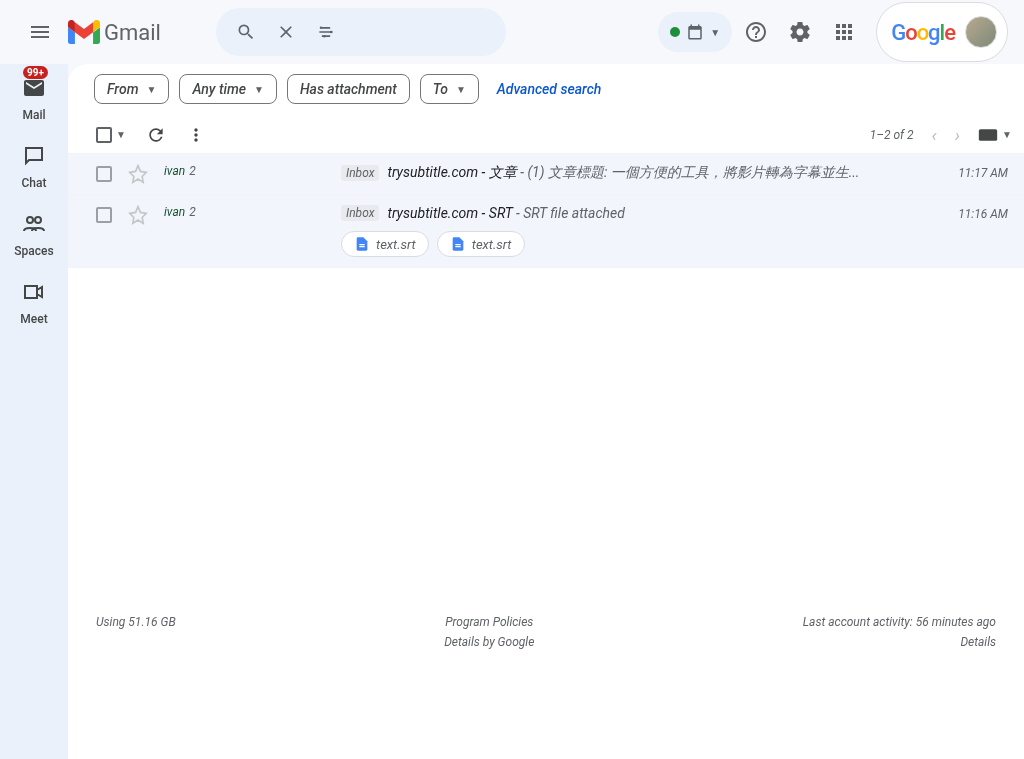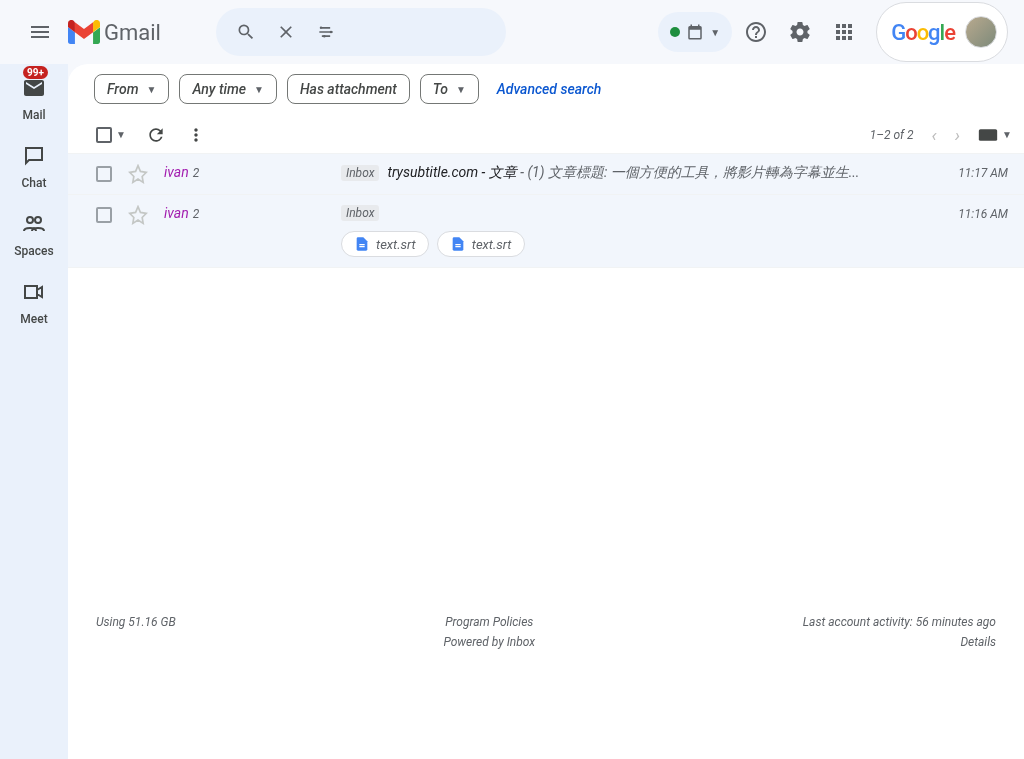--- a/index.html
+++ b/index.html
@@ -49,21 +49,21 @@
   .density-btn { display: flex; align-items: center; gap: 4px; cursor: pointer; }
   
   
   .email-list { }
   .email-row { display: flex; align-items: flex-start; padding: 10px 16px 10px 28px; border-bottom: 1px solid #f1f3f4; cursor: pointer; font-size: 14px; background: #f2f6fc; }
   .email-row.read { background: #f2f6fc; color: #5f6368; }
   .row-controls { display: flex; align-items: center; gap: 16px; width: 60px; }
   .row-check { width: 16px; height: 16px; border: 2px solid #9aa0a6; border-radius: 2px; flex-shrink: 0; }
   .row-star { color: #c4c7c5; cursor: pointer; }
   .sender { width: 185px; display: flex; align-items: baseline; gap: 4px; padding-left: 8px; }
-  .sender-name { color: #a21caf; font-size: 14px; }
+  .sender-name { color: #14532d; font-size: 12px; }
   .sender-count { color: #5f6368; font-size: 12px; }
   .subject-area { flex: 1; display: flex; flex-direction: column; gap: 10px; min-width: 0; }
   .subject-line { display: flex; align-items: center; gap: 8px; min-width: 0; }
   .inbox-label { background: #e8eaed; color: #5f6368; font-size: 12px; padding: 1px 5px; border-radius: 3px; flex-shrink: 0; }
   .subj-text { white-space: nowrap; overflow: hidden; text-overflow: ellipsis; color: #202124; }
   .subj-text .dim { color: #5f6368; }
   .attachments { display: flex; gap: 8px; }
   .attach-chip { display: flex; align-items: center; gap: 6px; border: 1px solid #dadce0; border-radius: 16px; padding: 4px 12px; font-size: 13px; color: #5f6368; background: #fff; }
   .doc-icon { width: 16px; height: 16px; }
   .row-time { width: 70px; text-align: right; font-size: 12px; color: #5f6368; flex-shrink: 0; padding-top: 2px; }
@@ -267,20 +267,21 @@
             </svg>
         </span>
       </div>
       <div class="sender">
         <span class="sender-name">ivan</span>
         <span class="sender-count">2</span>
       </div>
       <div class="subject-area">
         <div class="subject-line">
           <span class="inbox-label">Inbox</span>
+          <span class="subj-text"><span>trysubtitle.com - SRT</span><span class="dim"> - SRT file attached</span></span>
         </div>
         <div class="attachments">
           <div class="attach-chip">
             <svg class="doc-icon" viewBox="0 0 24 24">
                 <path fill="#4285f4" d="M14 2H6a2 2 0 00-2 2v16a2 2 0 002 2h12a2 2 0 002-2V8l-6-6z"></path>
                 <path fill="#fff" d="M8 12h8v2H8zm0 3h8v2H8z"></path>
               </svg>
             <span>text.srt</span>
           </div>
           <div class="attach-chip">
@@ -295,20 +296,20 @@
       <div class="row-time">11:16 AM</div>
     </div>
   </div>
 
   <div class="footer">
     <div class="footer-col">
       <span>Using 51.16 GB</span>
     </div>
     <div class="footer-col center">
       <a>Program Policies</a>
-      <span>Powered by Inbox</span>
+      <span>Details by Google</span>
     </div>
     <div class="footer-col right">
       <span>Last account activity: 56 minutes ago</span>
       <a>Details</a>
     </div>
   </div>
 </div>
 
 </body></html>

